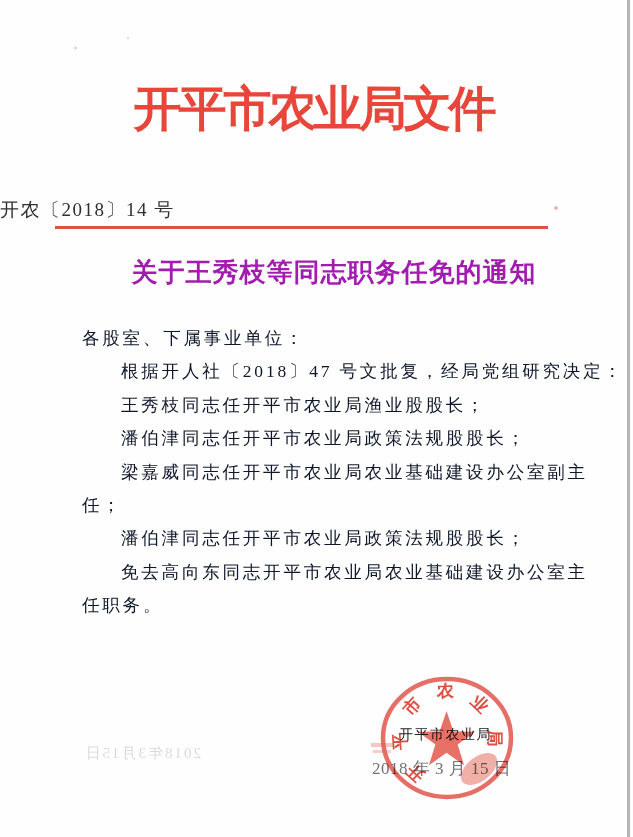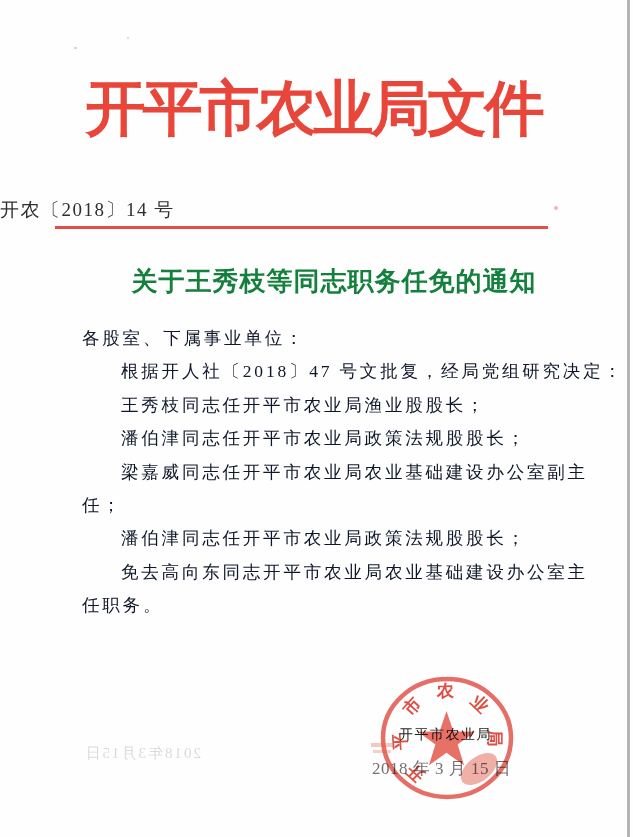--- a/index.html
+++ b/index.html
@@ -11,21 +11,21 @@
     margin: 0 auto;
     background: #fefefe;
     overflow: hidden;
     font-family: "Liberation Serif", "DejaVu Serif", serif;
   }
   
   .org-title {
     position: absolute;
     top: 74px; left: 0; right: 6px;
     text-align: center;
-    font-size: 60px;
+    font-size: 48px;
     line-height: 70px;
     font-weight: bold;
     letter-spacing: -3px;
     color: #e8463a;
     white-space: nowrap;
   }
   
   .doc-number {
     position: absolute;
     top: 197px; left: 0; right: 6px;
@@ -37,26 +37,26 @@
   
   .red-divider {
     position: absolute;
     top: 226px; left: 55px;
     width: 493px; height: 3px;
     background: #e25045;
   }
   
   .doc-title {
     position: absolute;
-    top: 264px; left: 0; right: 0;
+    top: 255px; left: 0; right: 0;
     text-align: center;
     font-size: 26px;
     font-weight: bold;
     letter-spacing: 1px;
-    color: #15803d;
+    color: #a21caf;
     font-family: "Liberation Sans", "DejaVu Sans", sans-serif;
     white-space: nowrap;
     margin-left: 35px;
   }
   
   .body-block {
     position: absolute;
     top: 322px; left: 82px;
     color: #0f172a;
     font-size: 17.5px;

